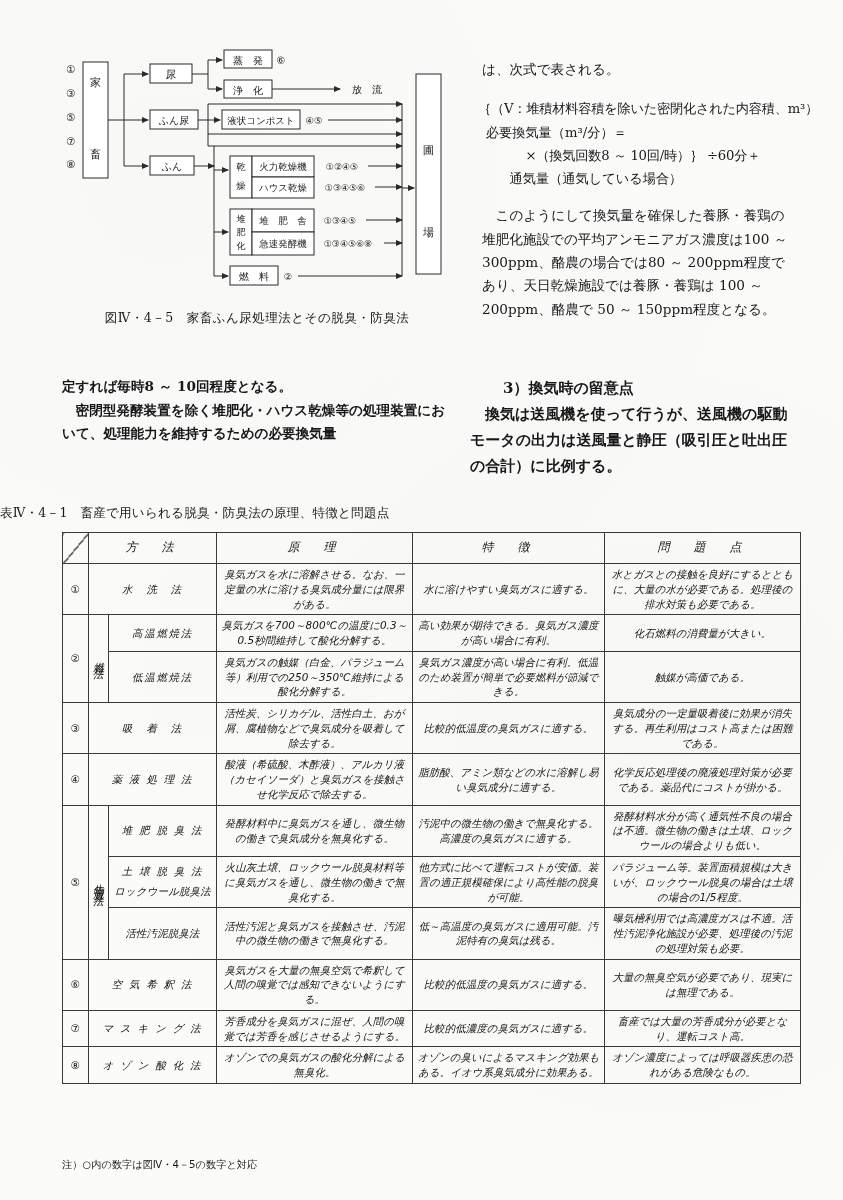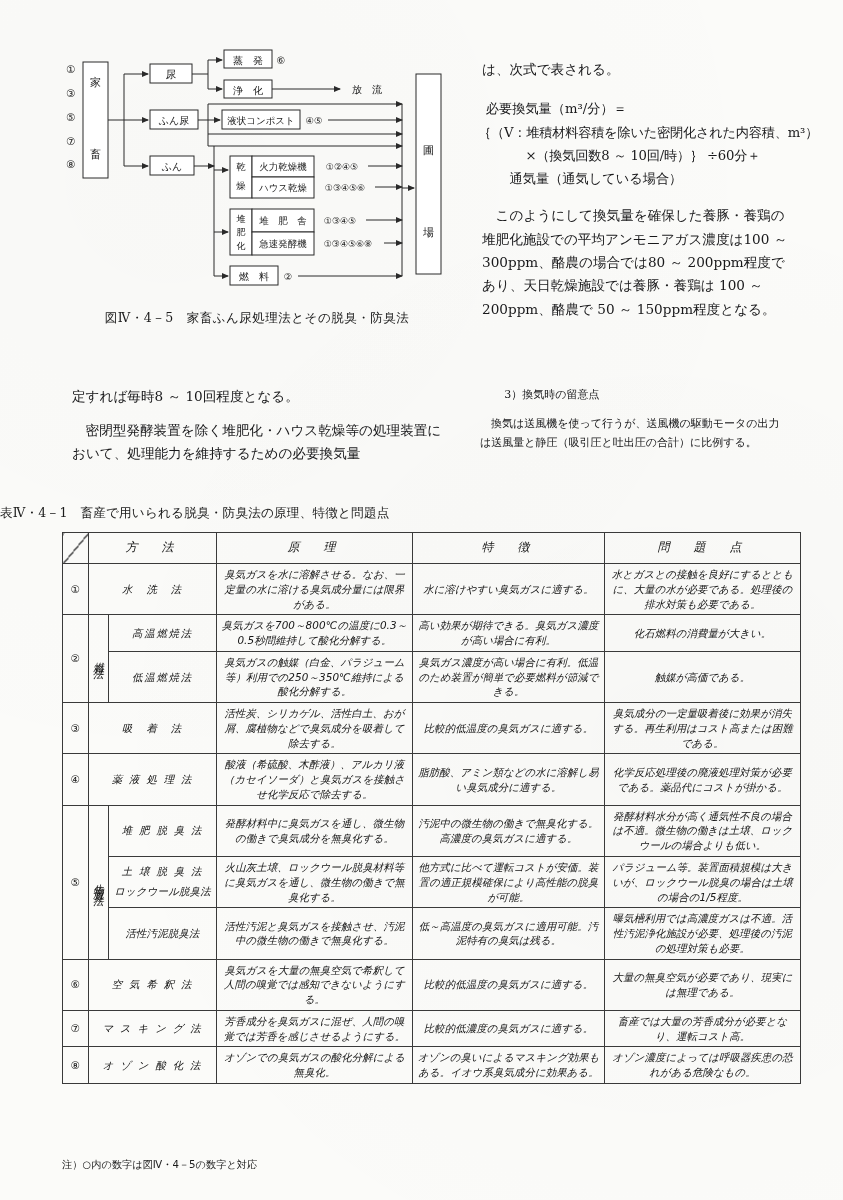--- a/index.html
+++ b/index.html
@@ -79,25 +79,25 @@
     font-size: 13.6px;
     line-height: 1.74;
     color: #18181a;
   }
   .mid-right {
     position: absolute;
     left: 470px;
     top: 375px;
     width: 330px;
     font-family: "DejaVu Serif", "Liberation Serif", serif;
-    font-size: 11px;
+    font-size: 15px;
     line-height: 1.74;
     color: #18181a;
   }
-  .mid-left p, .mid-right p { margin: 10px; }
+  .mid-left p, .mid-right p { margin: 0; font-weight: bold; }
   .sub-head { text-indent: 2.2em; }
 
   
   .table-title {
     position: absolute;
     left: 0; right: 0;
     top: 505px;
     font-family: "DejaVu Serif", "Liberation Serif", serif;
     font-size: 12.6px;
     letter-spacing: .2px;
@@ -281,22 +281,22 @@
           <text x="366.5" y="108" font-size="11" fill="#1b1b1b" stroke="none" text-anchor="middle">圃</text>
           <text x="366.5" y="190" font-size="11" fill="#1b1b1b" stroke="none" text-anchor="middle">場</text>
         </g>
       </svg>
       <div class="fig-caption">図Ⅳ・4－5　家畜ふん尿処理法とその脱臭・防臭法</div>
     </div>
 
     <div class="right-col">
       <p>は、次式で表される。</p>
       <div class="formula">
+        <div class="f-line f-l2">｛（V：堆積材料容積を除いた密閉化された内容積、m³）</div>
         <div class="f-line f-l1">必要換気量（m³/分）＝</div>
-        <div class="f-line f-l2">｛（V：堆積材料容積を除いた密閉化された内容積、m³）</div>
         <div class="f-line f-l3">×（換気回数8 ～ 10回/時）｝ ÷60分＋</div>
         <div class="f-line f-l4">通気量（通気している場合）</div>
       </div>
       <p class="para-indent">このようにして換気量を確保した養豚・養鶏の堆肥化施設での平均アンモニアガス濃度は100 ～ 300ppm、酪農の場合では80 ～ 200ppm程度であり、天日乾燥施設では養豚・養鶏は 100 ～ 200ppm、酪農で 50 ～ 150ppm程度となる。</p>
     </div>
   </div>
 
   <div class="mid-left">
     <p>定すれば毎時8 ～ 10回程度となる。</p>
     <p class="para-indent">密閉型発酵装置を除く堆肥化・ハウス乾燥等の処理装置において、処理能力を維持するための必要換気量</p>

